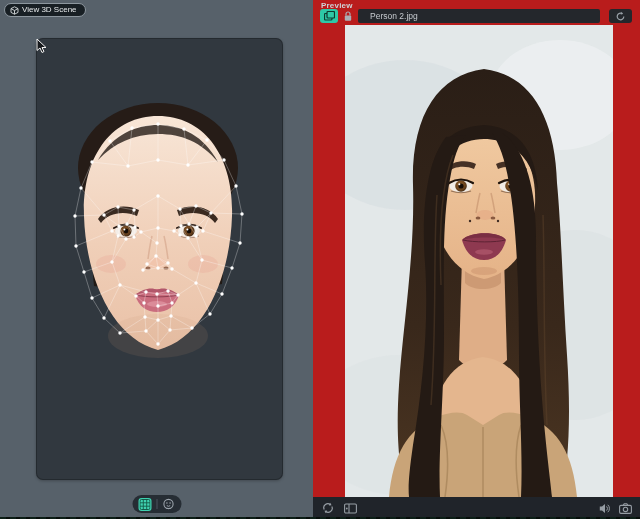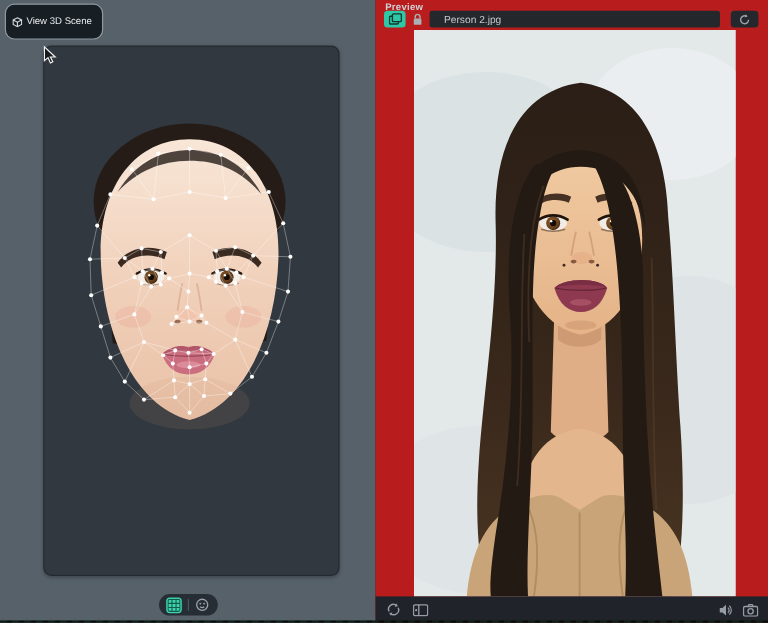--- a/index.html
+++ b/index.html
@@ -8,21 +8,21 @@
   .root { position:relative; width:640px; height:519px; }
 
   
   .left-panel { position:absolute; left:0; top:0; width:313px; height:519px;
                 background:#57616a; }
   .stage { position:absolute; left:36px; top:38px; width:247px; height:442px;
            background:#31383f; border-radius:7px;
            box-shadow: inset 0 0 0 1px rgba(0,0,0,0.25), 0 1px 3px rgba(0,0,0,0.25); }
   .stage svg { position:absolute; left:0; top:0; }
 
-  .view3d-btn { position:absolute; left:4px; top:3px; height:30px;
+  .view3d-btn { position:absolute; left:4px; top:3px; height:14px;
                 display:flex; align-items:center; gap:3px;
                 padding:0 8px 0 5px; background:rgba(18,24,29,0.9);
                 border:1px solid #8d979f; border-radius:8px;
                 color:#e7eaec; font-size:8px; line-height:12px; cursor:pointer; }
   .view3d-btn svg { display:block; }
 
   .bottom-toggle { position:absolute; left:50%; transform:translateX(-50%);
                    top:495px; height:18px; display:flex; align-items:center;
                    gap:5px; padding:0 6px; background:#262d34;
                    border-radius:9px; }

